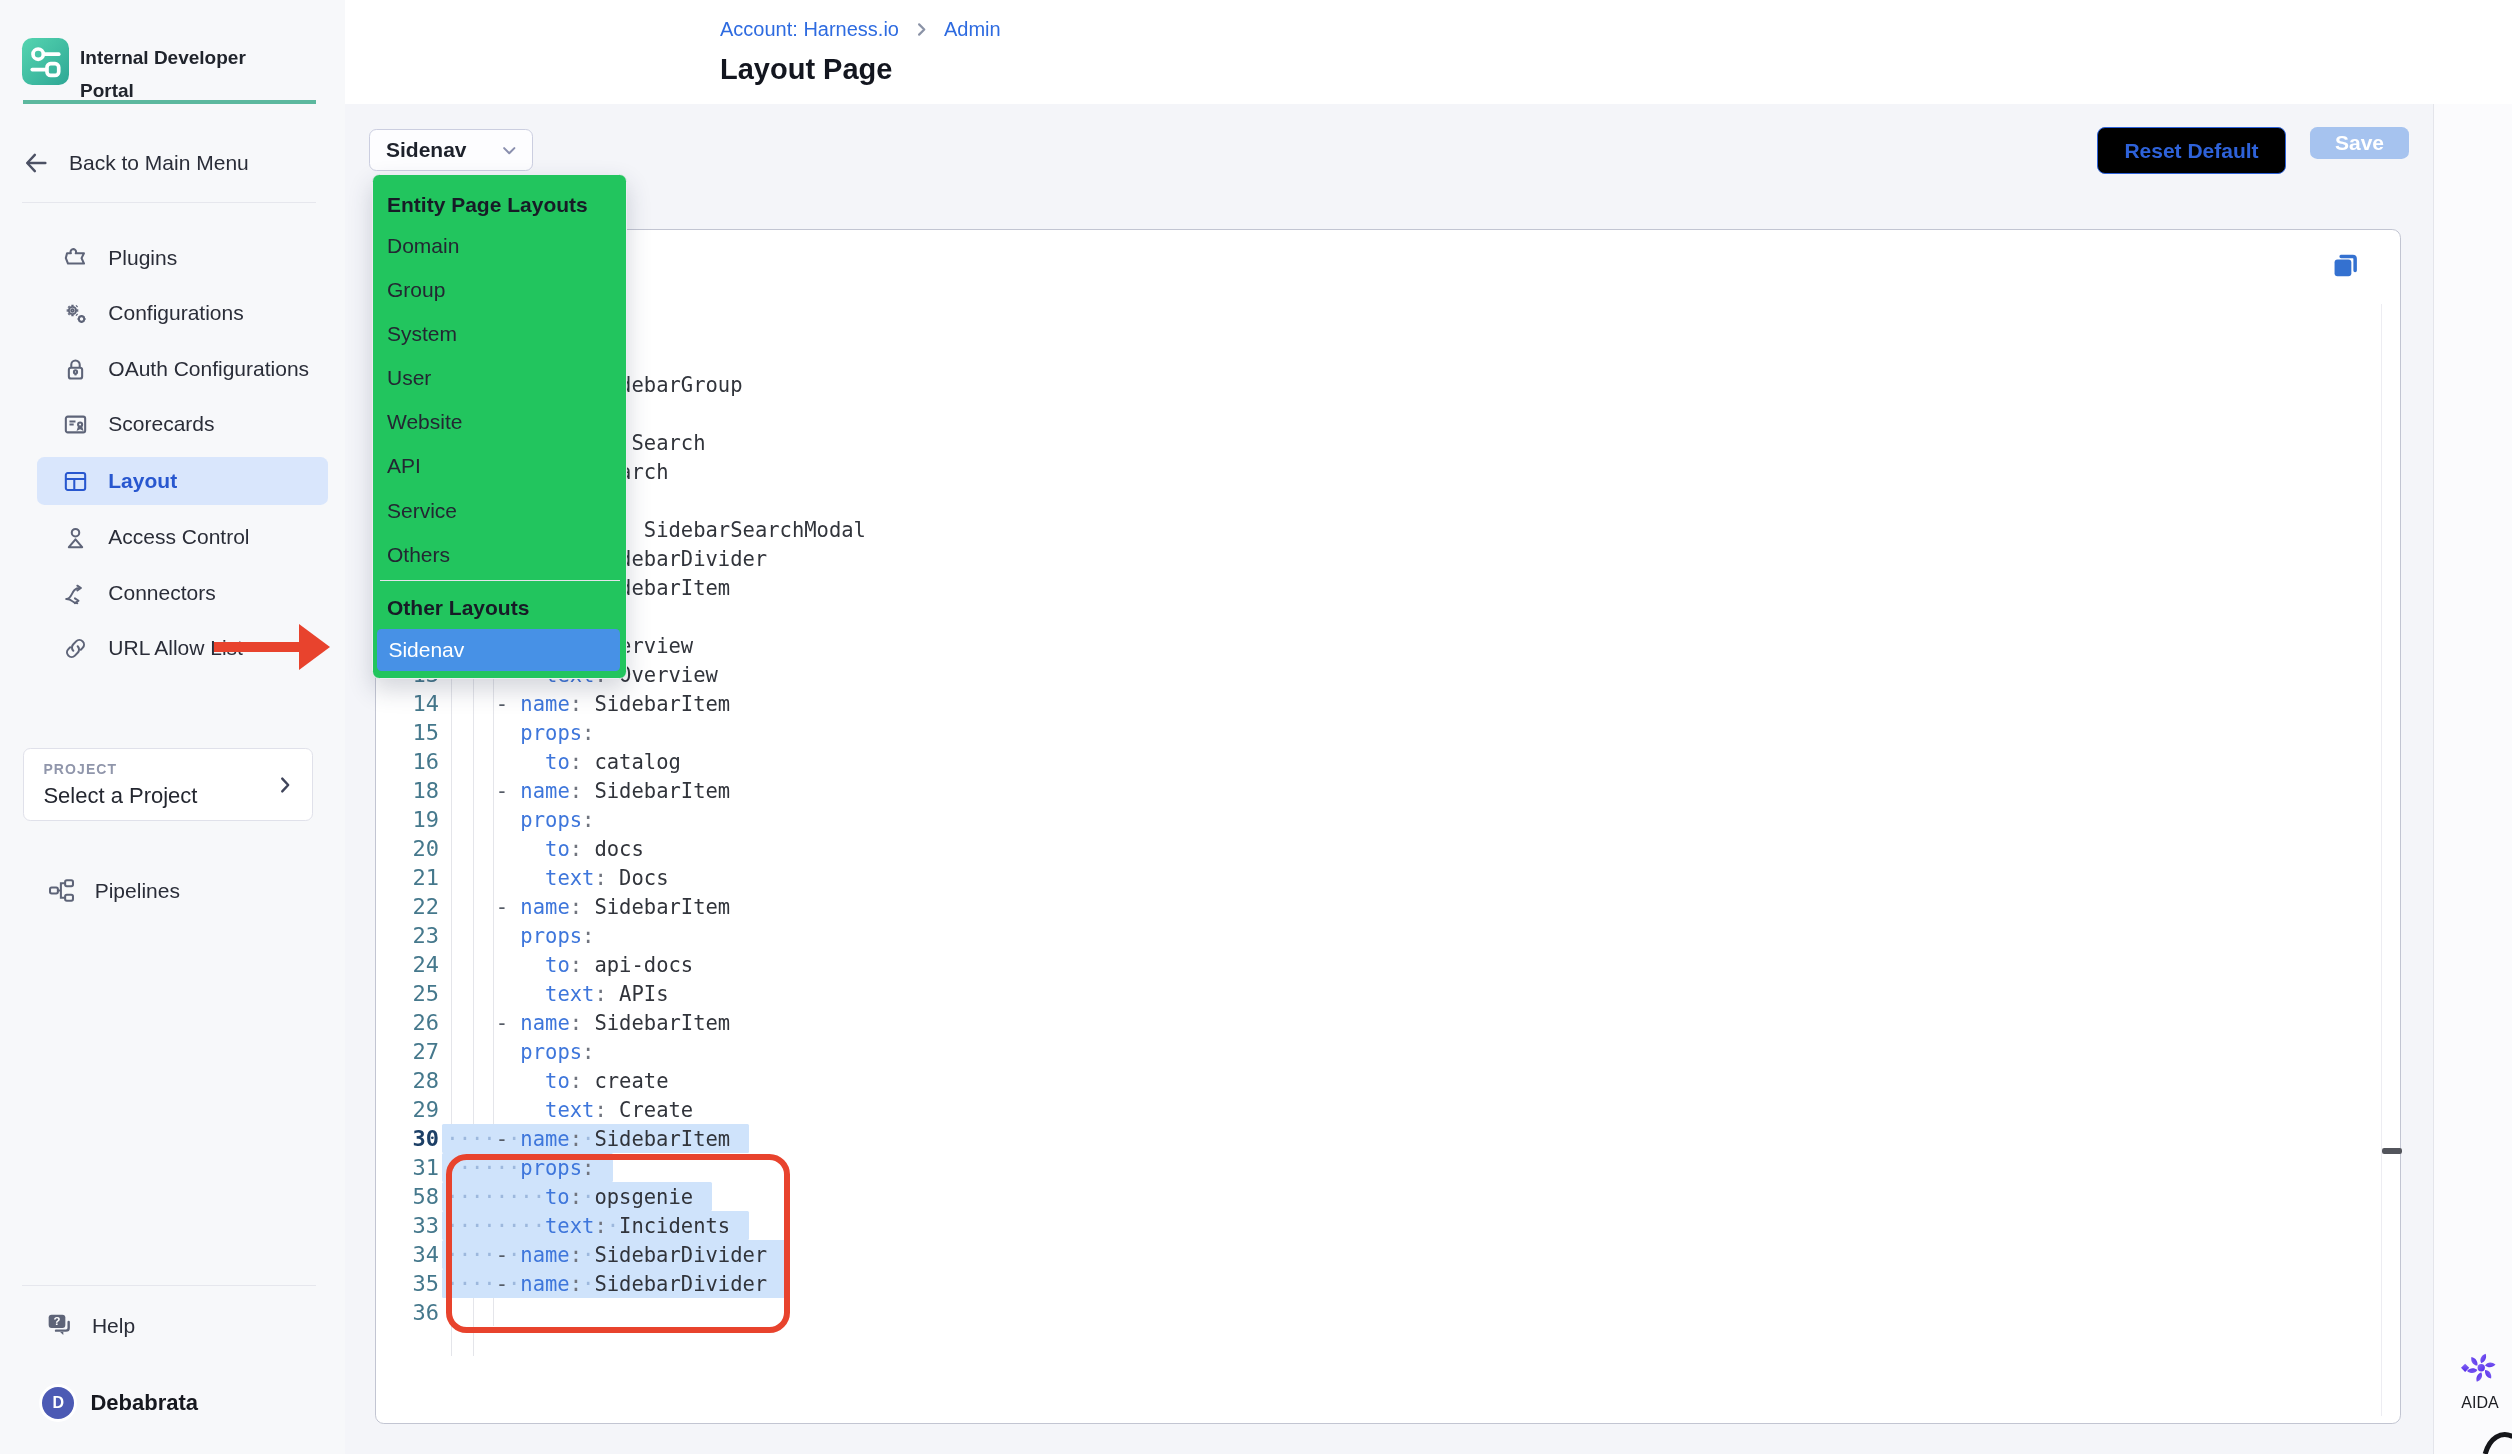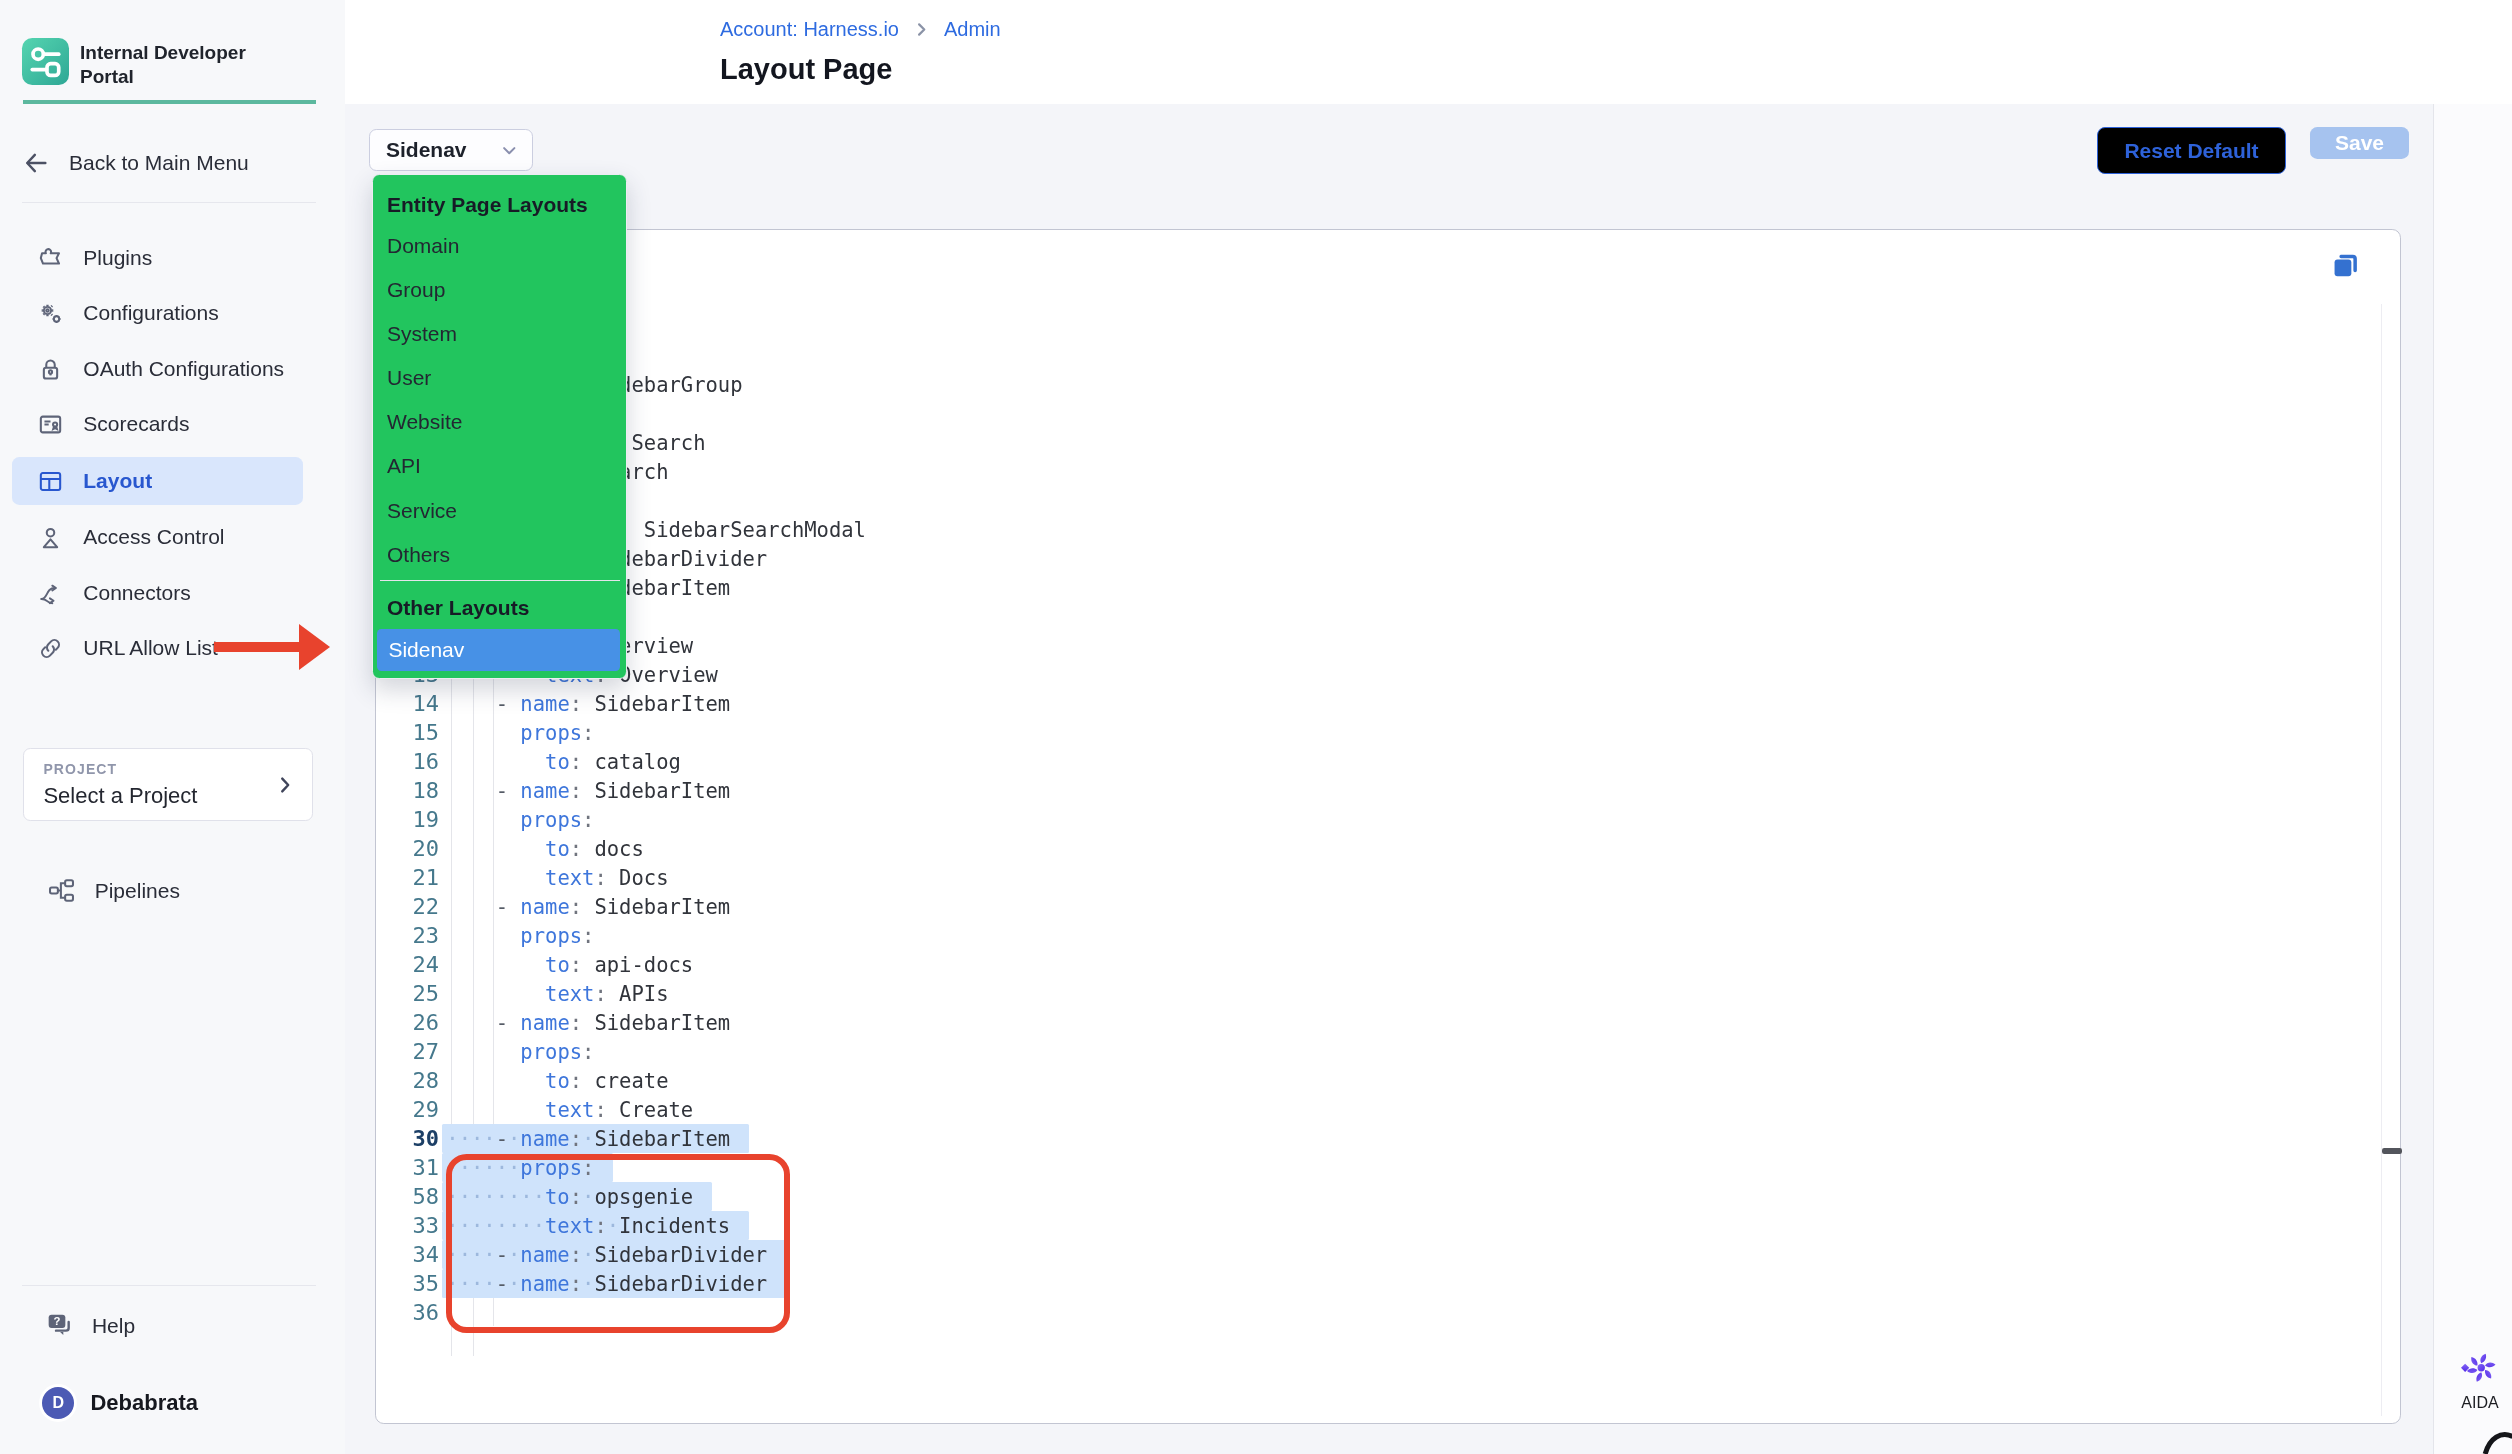--- a/index.html
+++ b/index.html
@@ -2,28 +2,28 @@
 <html style="font-size:11.7px"><head>
 <meta charset="utf-8">
 <style>
   html,body{margin:0;padding:0;background:#ffffff;}
   #app{position:relative;width:2512px;height:1454px;overflow:hidden;
        font-family:"Liberation Sans",sans-serif;color:#23262f;background:#ffffff;}
   
   #sidebar{position:absolute;left:0;top:0;width:345px;height:1454px;background:#f7f8fa;border-right:0.7px solid #e7e8ee;}
   #logo{position:absolute;left:22px;top:38px;width:47px;height:47px;border-radius:10.2px;
         background:linear-gradient(135deg,#55d5b0 0%,#2ea795 100%);}
-  #brand{position:absolute;left:80px;top:41px;font-size:19px;line-height:24px;font-weight:700;color:#20242c;width:183px;}
+  #brand{position:absolute;left:80px;top:41px;font-size:19px;line-height:33px;font-weight:700;color:#20242c;width:183px;}
   #gridicon{position:absolute;left:274px;top:45px;width:35px;height:35px;}
   #tealrule{position:absolute;left:23px;top:100px;width:293px;height:3.7px;background:#5cb89e;}
   #backrow{position:absolute;left:22px;top:145px;width:294px;height:35px;display:flex;align-items:center;cursor:pointer;}
   #backrow .lbl{margin-left:19px;font-size:21px;color:#2a2d38;}
   .sb-divider{position:absolute;left:22px;width:294px;height:0.7px;background:#e6e7ed;}
   #nav-list{position:absolute;left:0;top:230px;width:345px;}
-  .nav-item{position:absolute;left:12px;width:291px;height:48px;border-radius:7.3px;display:flex;align-items:center;cursor:pointer;}
+  .nav-item{position:absolute;left:37px;width:291px;height:48px;border-radius:7.3px;display:flex;align-items:center;cursor:pointer;}
   .nav-item .nicon{width:29px;height:29px;margin-left:24px;flex:0 0 29px;}
   .nav-item .nlabel{margin-left:18.3px;font-size:21px;color:#2a2d38;white-space:nowrap;}
   .nav-item.active{background:#d9e6fc;}
   .nav-item.active .nlabel{color:#2857cf;font-weight:700;}
   #project-card{position:absolute;left:23.4px;top:748px;width:290px;height:73px;background:#ffffff;border:1.1px solid #e0e1ea;border-radius:7.3px;box-sizing:border-box;cursor:pointer;}
   #project-card .plabel{position:absolute;left:19px;top:11.7px;font-size:14px;font-weight:700;letter-spacing:1.1px;color:#9096ab;}
   #project-card .pvalue{position:absolute;left:19px;top:34px;font-size:22px;color:#23262f;}
   #project-card .pchev{position:absolute;right:16px;top:25px;}
   #pipelines-row{position:absolute;left:23.4px;top:868px;width:291px;height:45px;display:flex;align-items:center;cursor:pointer;}
   #pipelines-row .nlabel{margin-left:18.3px;font-size:21px;color:#2a2d38;}

